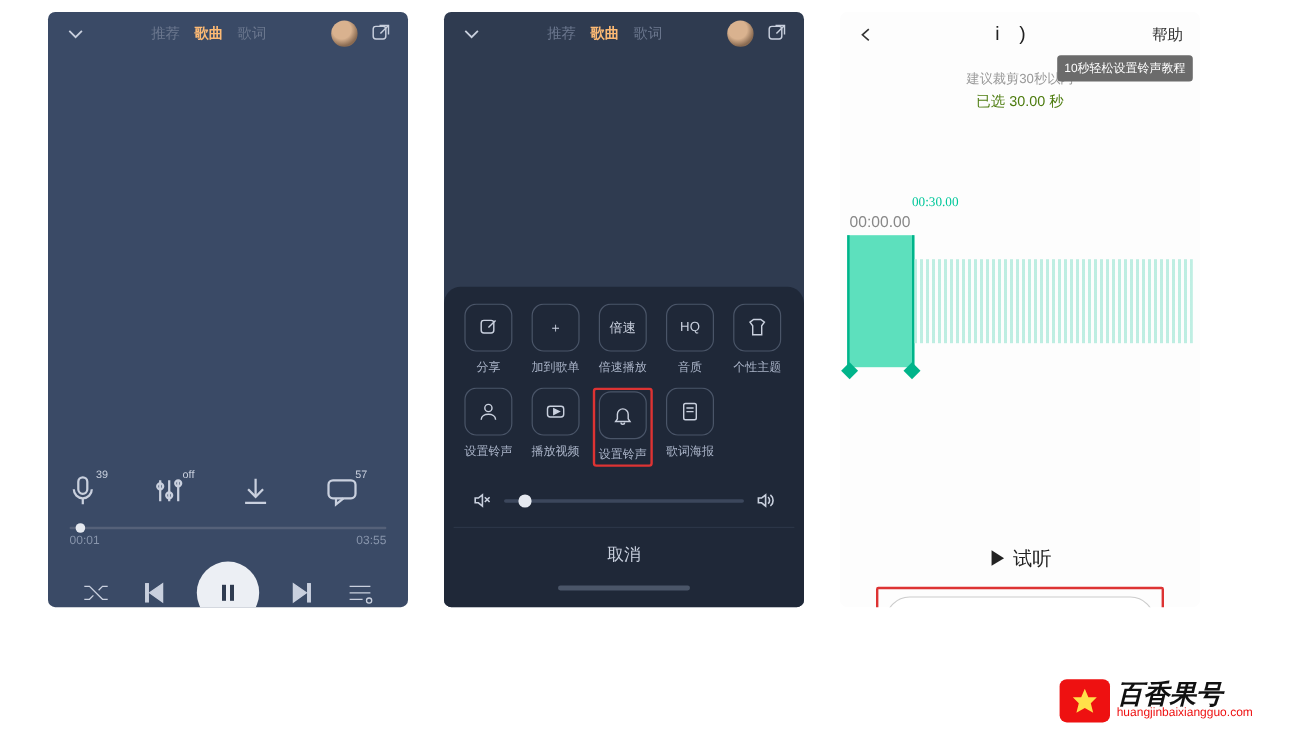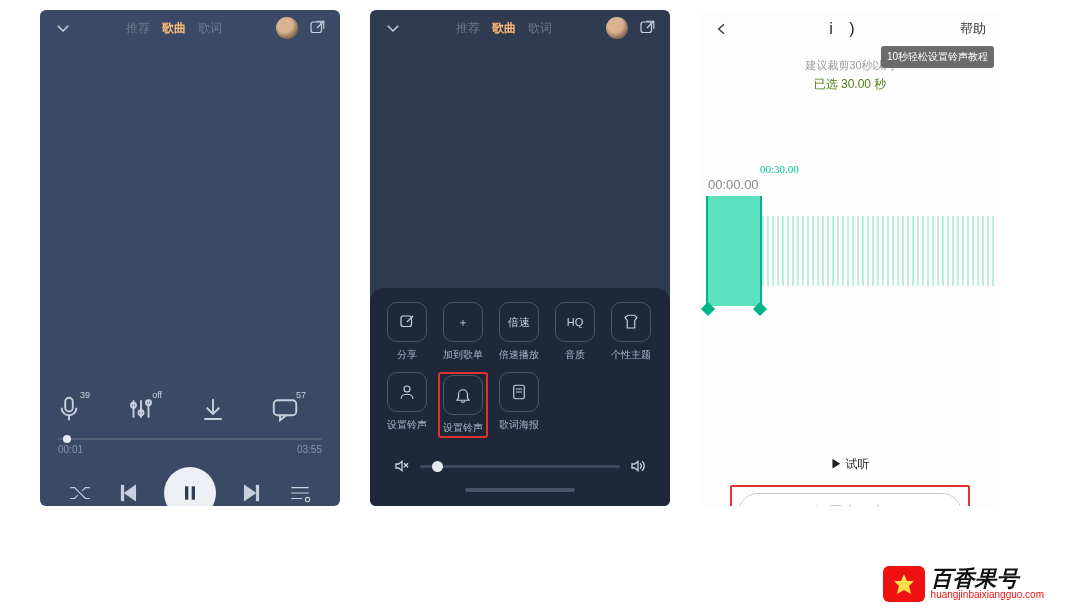--- a/index.html
+++ b/index.html
@@ -123,21 +123,21 @@
   .rest {
     flex:1; height:70px;
     background: repeating-linear-gradient(90deg,#aeeadb 0 2px, transparent 2px 5px);
     opacity:.8;
   }
   .handle {
     position:absolute; bottom:-8px; width:10px; height:10px;
     background:#00b48a; transform:rotate(45deg);
   }
   .handleL{ left:-5px; } .handleR{ right:-5px; }
-  .preview { text-align:center; font-size:12px; margin-top:150px; color:#222;font-family:Liberation Serif, serif; }
+  .preview { text-align:center; font-size:16px; margin-top:150px; color:#222; }
   .setbtn-wrap { border:2px solid #d33; margin:12px 30px 0; padding:6px; border-radius:2px; }
   .setbtn {
     border:1px solid #ccc; border-radius:22px; text-align:center;
     padding:10px 0; font-size:14px; color:#222; background:#fff;
   }
   .brand {
     position:absolute; right:36px; bottom:6px;
     display:flex; align-items:center; gap:6px;padding-left:24px;
   }
   .brandlogo {
@@ -289,20 +289,26 @@
           </div><span>个性主题</span></div>
 
     </div>
     <div class="grid">
       <div class="gitem"><div class="iconbox">
             <svg width="18" height="18" viewBox="0 0 24 24">
               <circle cx="12" cy="8" r="4"></circle>
               <path d="M4 21c0-4 4-6 8-6s8 2 8 6"></path>
             </svg>
           </div><span>设置铃声</span></div>
+      <div class="gitem"><div class="iconbox">
+            <svg width="18" height="18" viewBox="0 0 24 24">
+              <rect x="3" y="6" width="18" height="12" rx="3"></rect>
+              <polygon points="10 9 16 12 10 15" fill="#c9d0de"></polygon>
+            </svg>
+          </div><span>播放视频</span></div>
       <div class="gitem sel"><div class="iconbox">
             <svg width="18" height="18" viewBox="0 0 24 24">
               <path d="M6 16V11a6 6 0 1 1 12 0v5l2 3H4z"></path>
               <path d="M10 20a2 2 0 0 0 4 0"></path>
             </svg>
           </div><span>设置铃声</span></div>
       <div class="gitem"><div class="iconbox">
             <svg width="18" height="18" viewBox="0 0 24 24">
               <rect x="5" y="3" width="14" height="18" rx="2"></rect>
               <line x1="8" y1="8" x2="16" y2="8"></line>
@@ -319,20 +325,21 @@
         </svg>
       <div class="vbar">
           <div class="vknob"></div>
         </div>
       <svg width="16" height="16" viewBox="0 0 24 24" style="stroke:#c9d0de;fill:none;stroke-width:2">
           <polygon points="3 9 7 9 12 5 12 19 7 15 3 15"></polygon>
           <path d="M15 8a5 5 0 0 1 0 8"></path>
           <path d="M18 5a9 9 0 0 1 0 14"></path>
         </svg>
     </div>
+    <div class="cancel">取消</div>
     <div class="homebar" style="background:#4a5568"></div>
   </div>
 </div>
 
 <div class="phone light">
   <div class="tb3">
     <svg class="back3" viewBox="0 0 24 24">
         <polyline points="15 5 7 12 15 19"></polyline>
       </svg>
     <span class="title3">i  )</span>

